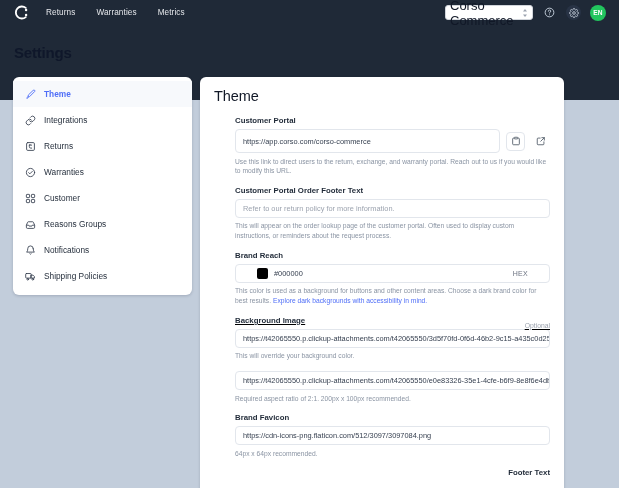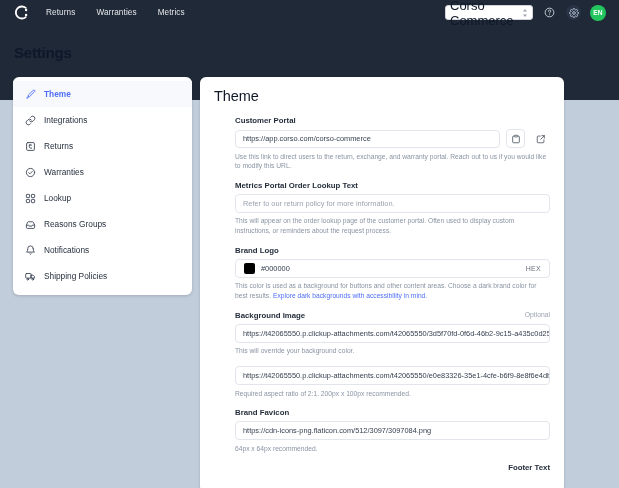--- a/index.html
+++ b/index.html
@@ -123,37 +123,37 @@
     padding: 11px 14px 16px 14px;
     box-shadow: 0 1px 3px rgba(15,23,42,.18);
   }
   .panel-title {
     font-size: 14.5px;
     color: #111827;
     margin-bottom: 12px;
     letter-spacing: -.1px;
   }
   .field { margin-bottom: 10px; margin-left: 21px; }
-  .field-label-row { display: flex; align-items: flex-start; }
+  .field-label-row { display: flex; align-items: flex-end; text-decoration: underline; }
   .field-label {
     font-size: 7.8px;
     font-weight: bold;
     color: #1f2937;
     margin-bottom: 4px;
   }
   .optional {
     margin-left: auto;
     font-size: 6.8px;
     color: #9ca3af;
     font-weight: normal;
   }
   .input-row { display: flex; align-items: center; gap: 6px; }
   .text-input {
     flex: 1;
-    height: 18px;
+    height: 24px;
     border: 1px solid #e2e6ec;
     border-radius: 4px;
     background: #ffffff;
     font-size: 7.4px;
     color: #374151;
     padding: 0 7px;
     display: flex; align-items: center;
     white-space: nowrap;
     overflow: hidden;
     cursor: text;
@@ -184,21 +184,21 @@
     line-height: 1.45;
   }
   .helper a { color: #4f6ef7; text-decoration: none; cursor: pointer; }
 
   .color-input {
     position: relative;
     height: 19px;
     border: 1px solid #e2e6ec;
     border-radius: 4px;
     display: flex; align-items: center;
-    padding: 0 8px;
+    padding: 0 21px;
     gap: 6px;
     cursor: pointer;
   }
   .swatch {
     width: 11px; height: 11px;
     border-radius: 2px;
     background: #000000;
     flex: 0 0 11px;
   }
   .color-val { font-size: 7.4px; color: #374151; }
@@ -306,21 +306,21 @@
 
     <div class="side-item">
       <span class="s-icon">
         <svg width="11" height="11" viewBox="0 0 24 24" fill="none" stroke="#374151" stroke-width="1.9">
           <rect x="3" y="3" width="7" height="7" rx="1.4"></rect>
           <rect x="14" y="3" width="7" height="7" rx="1.4"></rect>
           <rect x="3" y="14" width="7" height="7" rx="1.4"></rect>
           <rect x="14" y="14" width="7" height="7" rx="1.4"></rect>
         </svg>
       </span>
-      <span>Lookup</span>
+      <span>Customer</span>
     </div>
 
     <div class="side-item">
       <span class="s-icon">
         <svg width="11" height="11" viewBox="0 0 24 24" fill="none" stroke="#374151" stroke-width="1.9" stroke-linejoin="round">
           <path d="M3 13.5V18a2.5 2.5 0 0 0 2.5 2.5h13A2.5 2.5 0 0 0 21 18v-4.5"></path>
           <path d="M3 13.5l2.6-6.2A2 2 0 0 1 7.4 6h9.2a2 2 0 0 1 1.8 1.3l2.6 6.2"></path>
           <path d="M3 13.5h5l1 2h6l1-2h5"></path>
         </svg>
       </span>
@@ -369,27 +369,27 @@
             <path d="M14 4h6v6"></path>
             <path d="M20 4l-8.5 8.5"></path>
             <path d="M19 14v5a2 2 0 0 1-2 2H5a2 2 0 0 1-2-2V7a2 2 0 0 1 2-2h5"></path>
           </svg>
         </div>
       </div>
       <div class="helper">Use this link to direct users to the return, exchange, and warranty portal. Reach out to us if you would like to modify this URL.</div>
     </div>
 
     <div class="field">
-      <div class="field-label">Metrics Portal Order Lookup Text</div>
+      <div class="field-label">Customer Portal Order Footer Text</div>
       <div class="text-input tall placeholder">Refer to our return policy for more information.</div>
       <div class="helper">This will appear on the order lookup page of the customer portal. Often used to display custom instructions, or reminders about the request process.</div>
     </div>
 
     <div class="field">
-      <div class="field-label">Brand Logo</div>
+      <div class="field-label">Brand Reach</div>
       <div class="color-input">
         <span class="swatch" style="background: rgb(0, 0, 0);"></span>
         <span class="color-val">#000000</span>
         <span class="hex-tag">HEX</span>
       </div>
       <div class="helper"><span>This color is used as a background for buttons and other content areas. Choose a dark brand color for best results. </span><a>Explore dark backgrounds with accessibility in mind.</a></div>
     </div>
 
     <div class="field">
       <div class="field-label-row">

